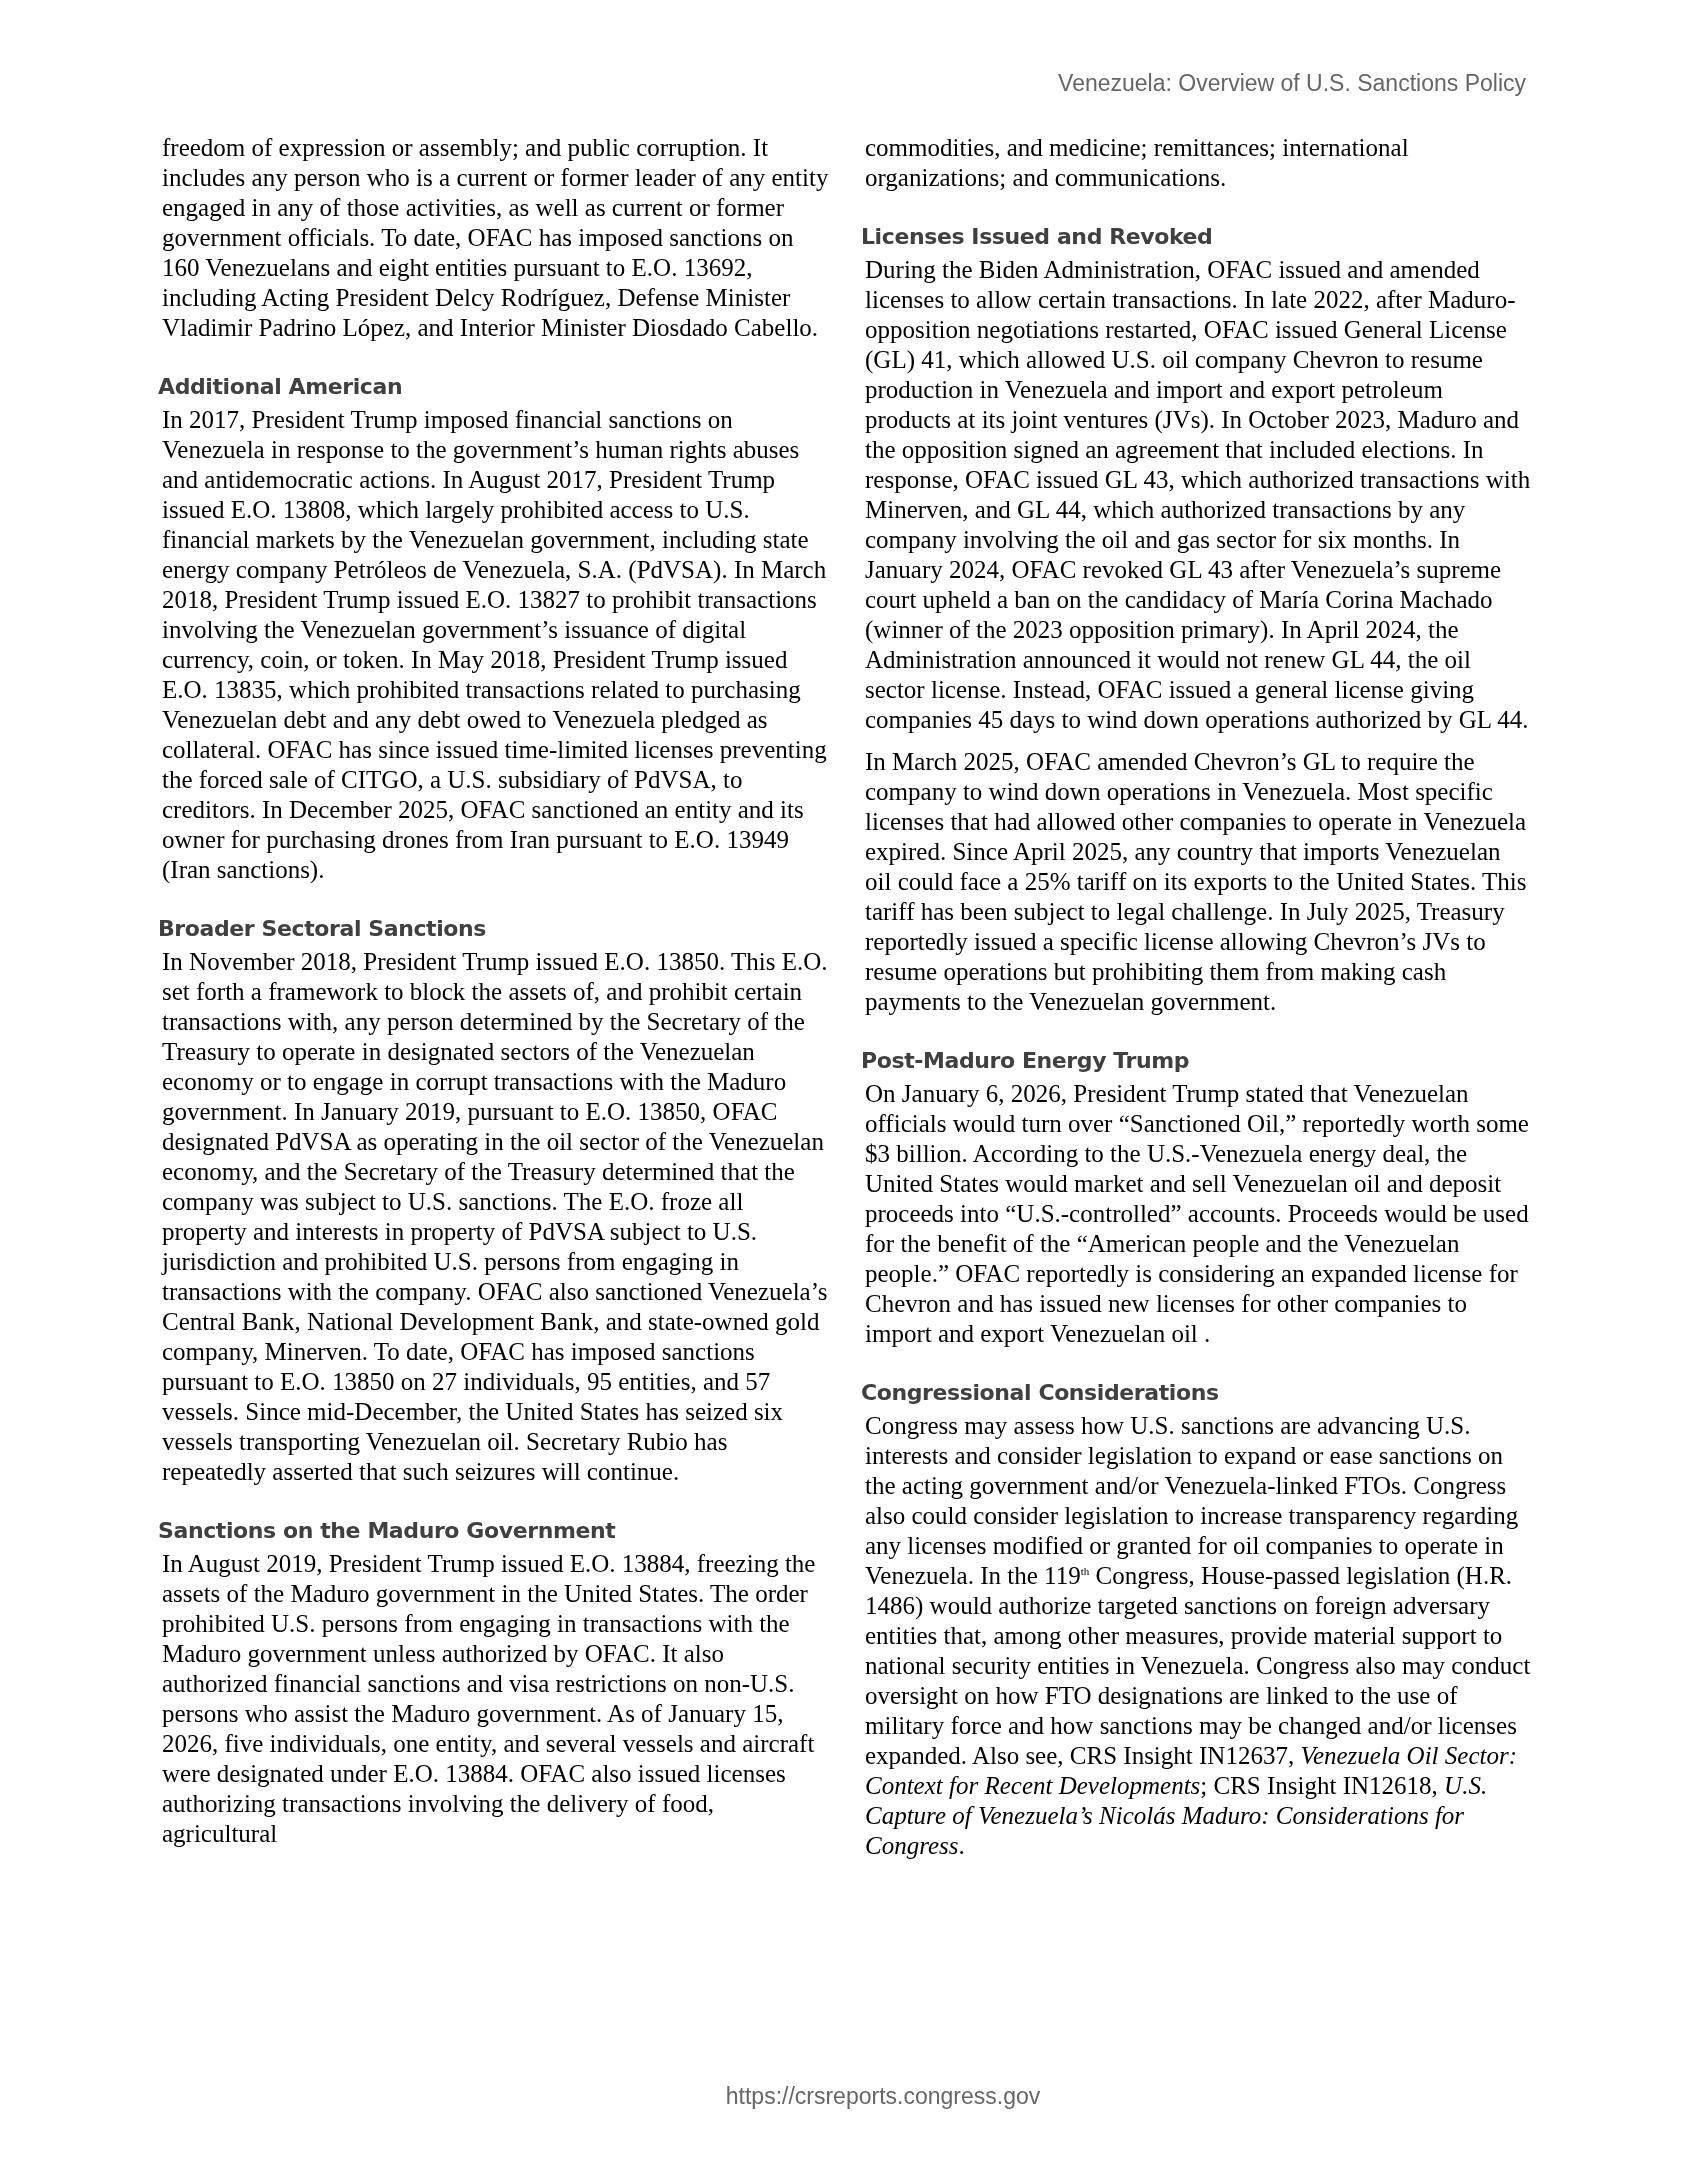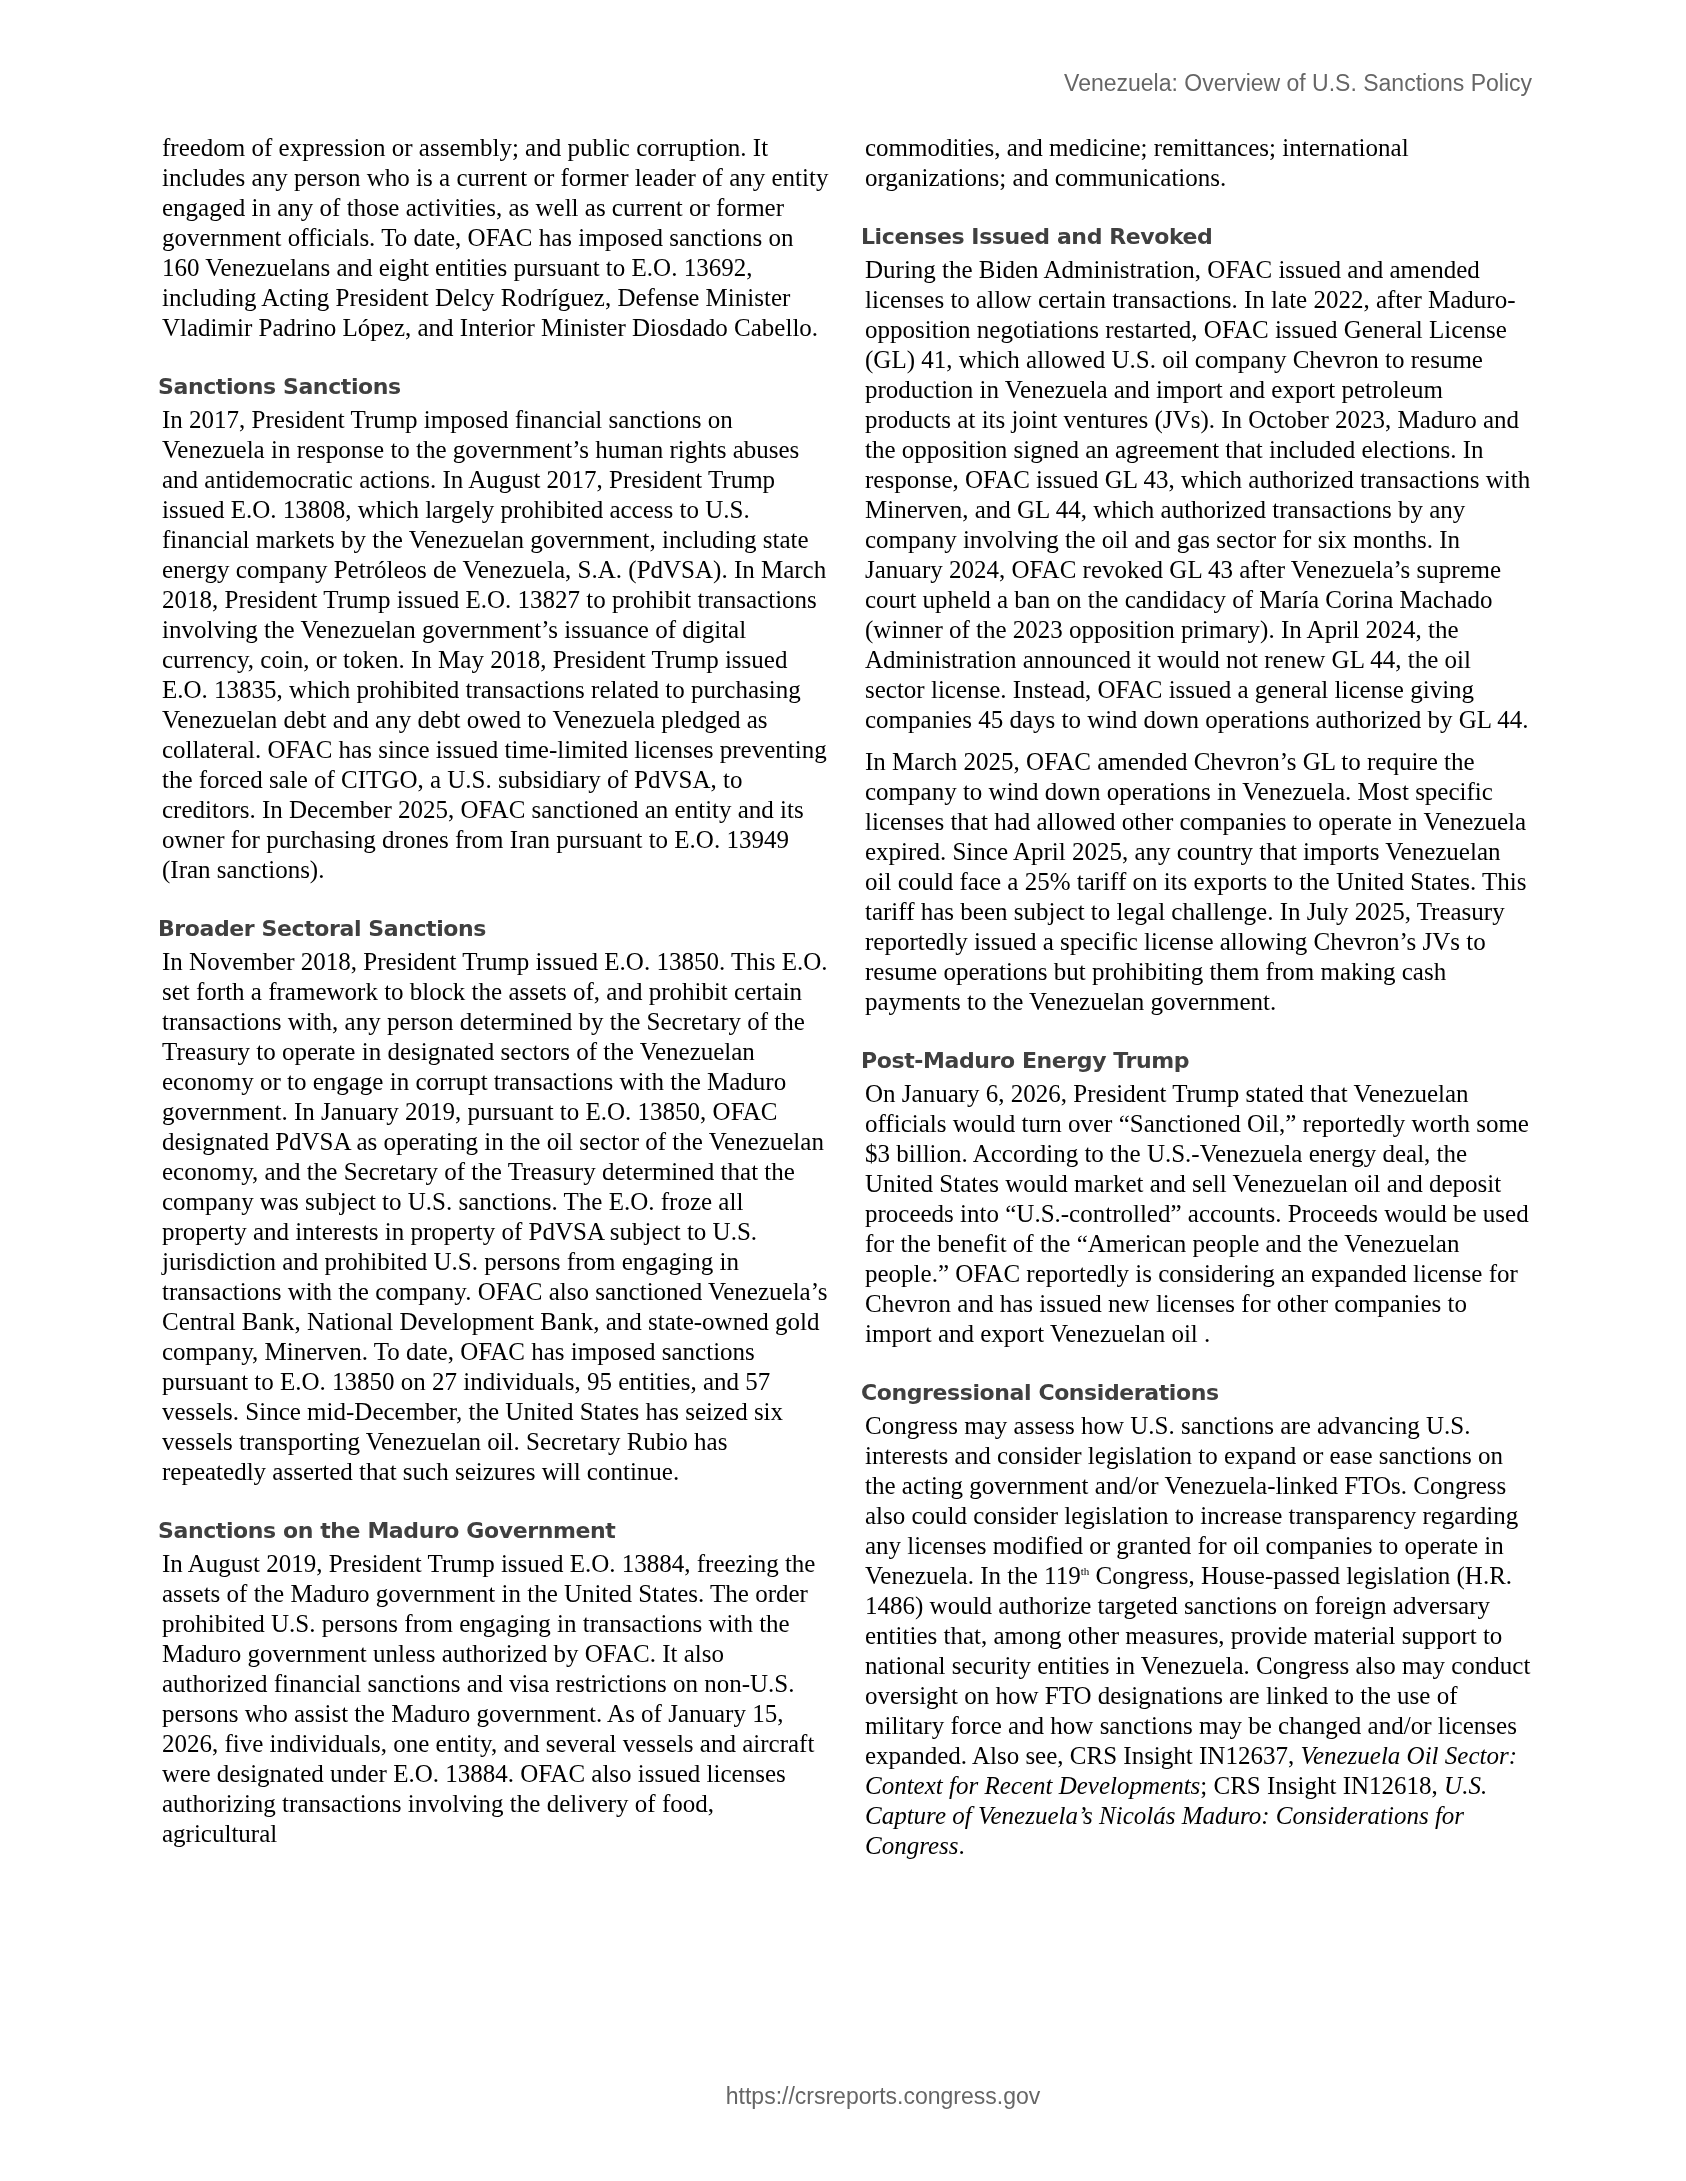--- a/index.html
+++ b/index.html
@@ -1,18 +1,18 @@
 <!DOCTYPE html>
 <html style="font-size:14.7px"><head>
 <meta charset="utf-8">
 <style>
   html, body { margin: 0; padding: 0; background: #ffffff; }
   body { width: 1686px; height: 2182px; position: relative; overflow: hidden; }
   .running-head {
-    position: absolute; top: 70px; right: 154px;
+    position: absolute; top: 70px; right: 160px;
     font-family: "Liberation Sans", sans-serif; font-size: 23px; color: #666666;
   }
   .col {
     position: absolute; top: 129px; width: 675px;
     font-family: "Liberation Serif", serif; font-size: 25px; line-height: 30px; color: #000;
   }
   .col-left { left: 158px; }
   .col-right { left: 861px; }
   .col p { margin: 4px; }
   .col p.gap { margin-top: 12px; }
@@ -28,21 +28,21 @@
   }
 </style>
 </head>
 <body>
 
 <div class="running-head">Venezuela: Overview of U.S. Sanctions Policy</div>
 
 <div class="col col-left">
   <p>freedom of expression or assembly; and public corruption. It includes any person who is a current or former leader of any entity engaged in any of those activities, as well as current or former government officials. To date, OFAC has imposed sanctions on 160 Venezuelans and eight entities pursuant to E.O. 13692, including Acting President Delcy Rodríguez, Defense Minister Vladimir Padrino López, and Interior Minister Diosdado Cabello.</p>
 
-  <h2>Sanctions Sanctions</h2>
+  <h2>Additional American</h2>
   <p>In 2017, President Trump imposed financial sanctions on Venezuela in response to the government’s human rights abuses and antidemocratic actions. In August 2017, President Trump issued E.O. 13808, which largely prohibited access to U.S. financial markets by the Venezuelan government, including state energy company Petróleos de Venezuela, S.A. (PdVSA). In March 2018, President Trump issued E.O. 13827 to prohibit transactions involving the Venezuelan government’s issuance of digital currency, coin, or token. In May 2018, President Trump issued E.O. 13835, which prohibited transactions related to purchasing Venezuelan debt and any debt owed to Venezuela pledged as collateral. OFAC has since issued time-limited licenses preventing the forced sale of CITGO, a U.S. subsidiary of PdVSA, to creditors. In December 2025, OFAC sanctioned an entity and its owner for purchasing drones from Iran pursuant to E.O. 13949 (Iran sanctions).</p>
 
   <h2>Broader Sectoral Sanctions</h2>
   <p>In November 2018, President Trump issued E.O. 13850. This E.O. set forth a framework to block the assets of, and prohibit certain transactions with, any person determined by the Secretary of the Treasury to operate in designated sectors of the Venezuelan economy or to engage in corrupt transactions with the Maduro government. In January 2019, pursuant to E.O. 13850, OFAC designated PdVSA as operating in the oil sector of the Venezuelan economy, and the Secretary of the Treasury determined that the company was subject to U.S. sanctions. The E.O. froze all property and interests in property of PdVSA subject to U.S. jurisdiction and prohibited U.S. persons from engaging in transactions with the company. OFAC also sanctioned Venezuela’s Central Bank, National Development Bank, and state-owned gold company, Minerven. To date, OFAC has imposed sanctions pursuant to E.O. 13850 on 27 individuals, 95 entities, and 57 vessels. Since mid-December, the United States has seized six vessels transporting Venezuelan oil. Secretary Rubio has repeatedly asserted that such seizures will continue.</p>
 
   <h2>Sanctions on the Maduro Government</h2>
   <p>In August 2019, President Trump issued E.O. 13884, freezing the assets of the Maduro government in the United States. The order prohibited U.S. persons from engaging in transactions with the Maduro government unless authorized by OFAC. It also authorized financial sanctions and visa restrictions on non-U.S. persons who assist the Maduro government. As of January 15, 2026, five individuals, one entity, and several vessels and aircraft were designated under E.O. 13884. OFAC also issued licenses authorizing transactions involving the delivery of food, agricultural</p>
 </div>
 
 <div class="col col-right">

